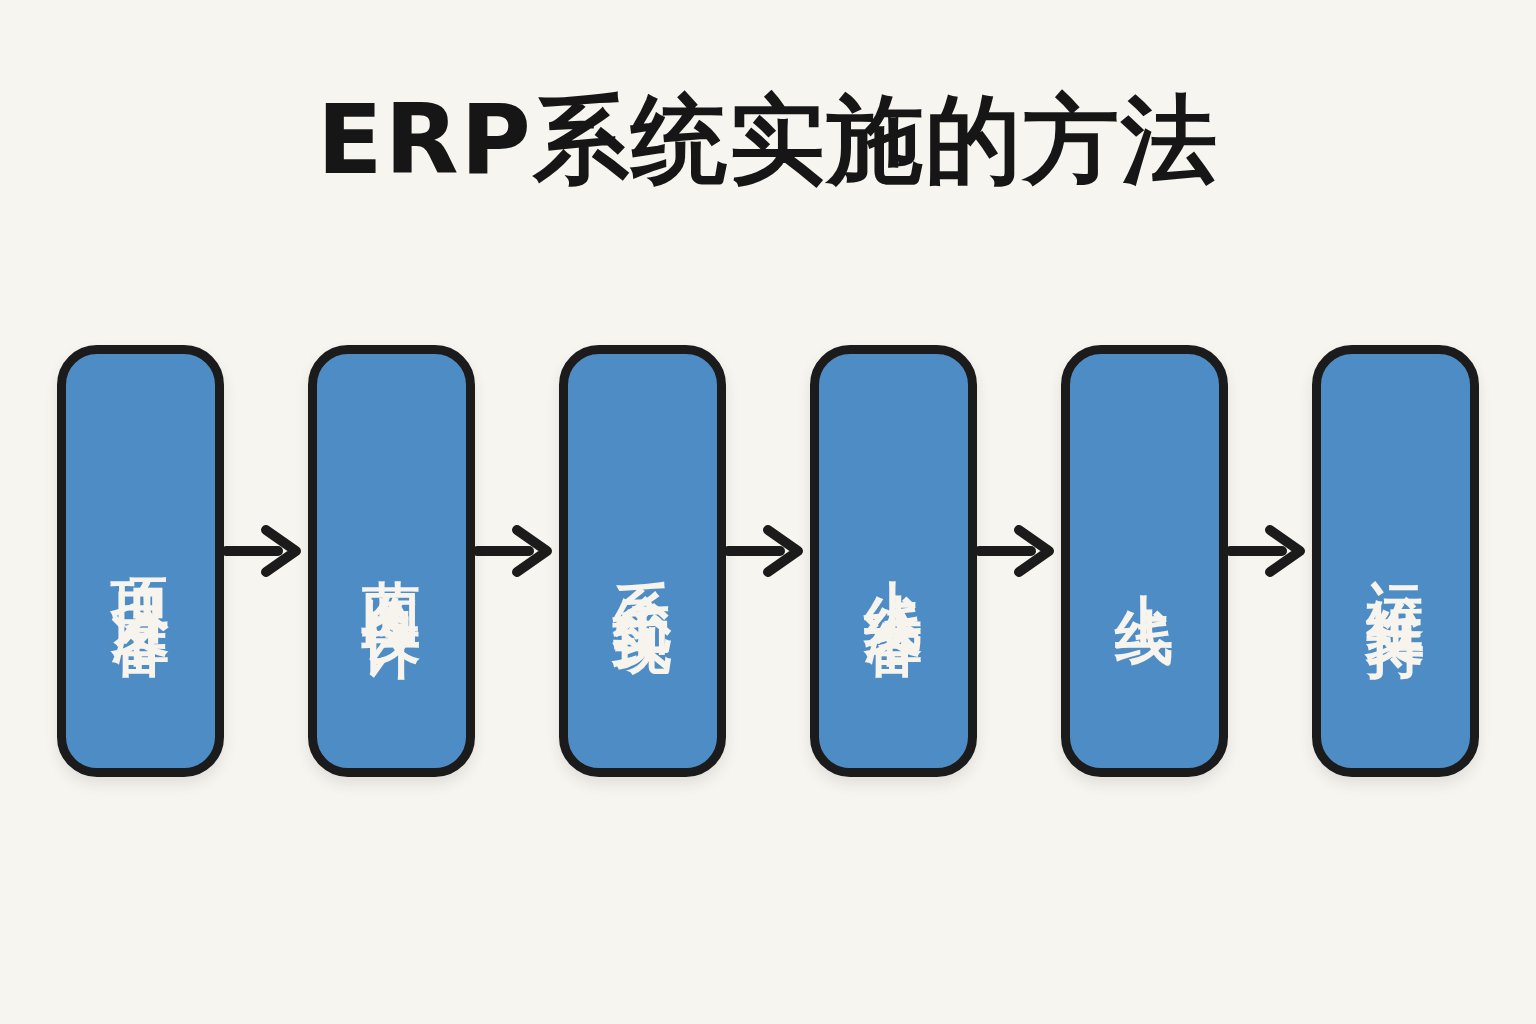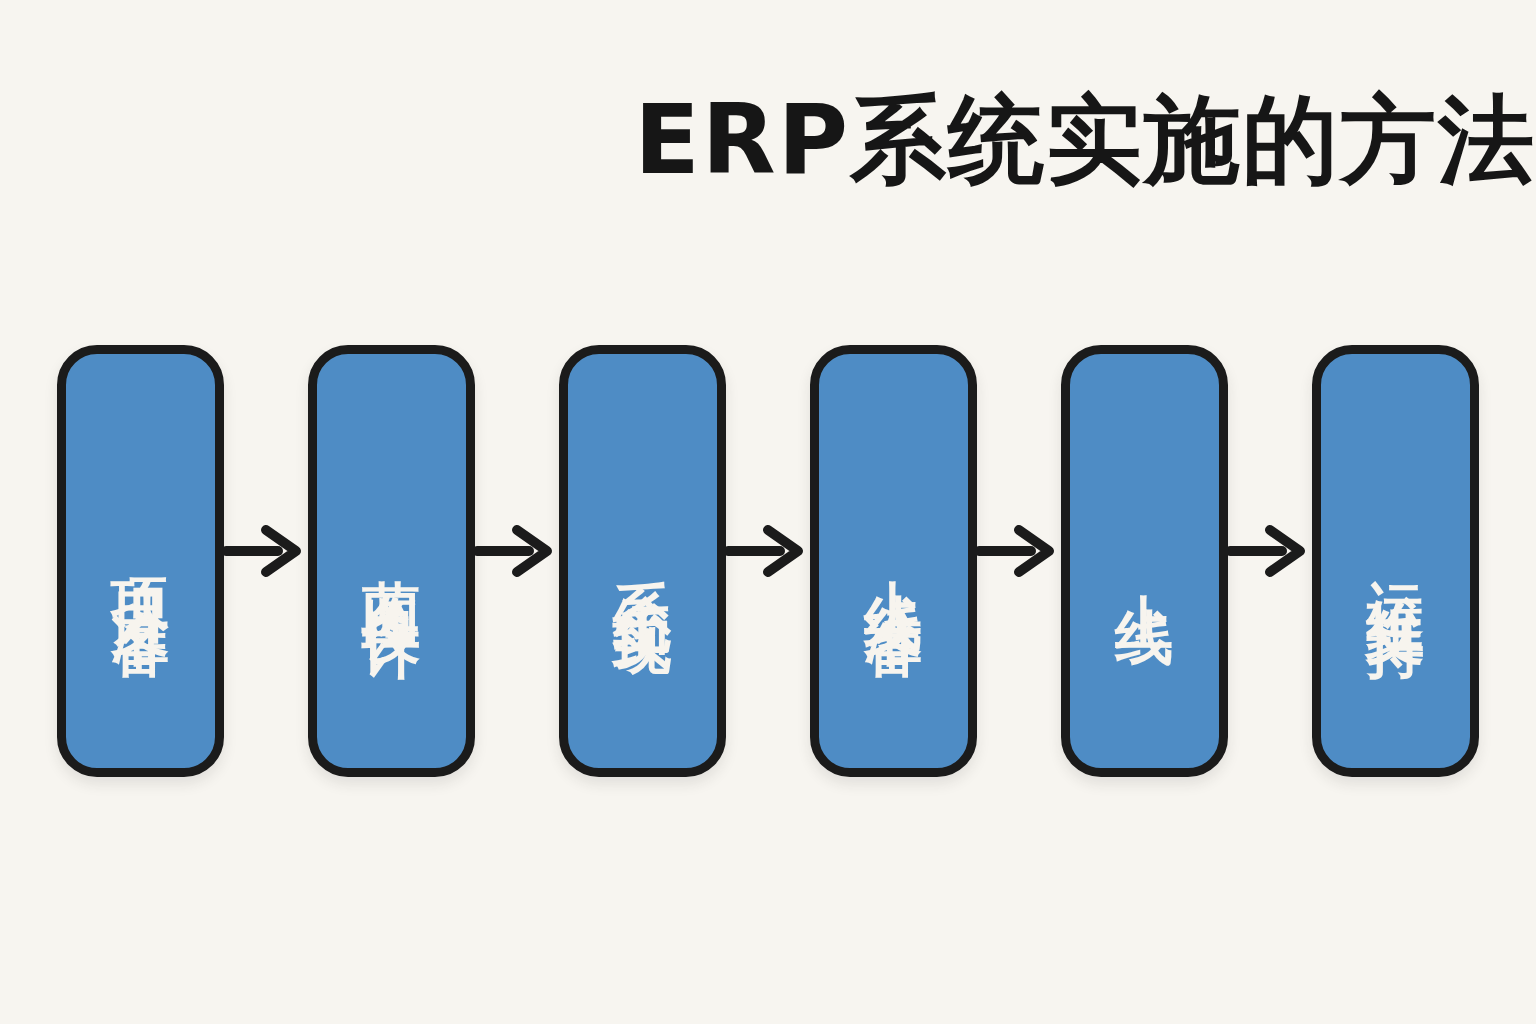--- a/index.html
+++ b/index.html
@@ -26,21 +26,21 @@
   .canvas {
     position: absolute;
     inset: 0;
   }
   .title {
     position: absolute;
     top: 88px;
     left: 0;
     width: 100%;
     margin: 0;
-    text-align: right;
+    text-align: center;
     font-size: 96px;
     line-height: 1.1;
     font-weight: bold;
     letter-spacing: 2px;
     color: var(--title-color);
   }
   .flow {
     position: absolute;
     top: 345px;
     left: 57px;

